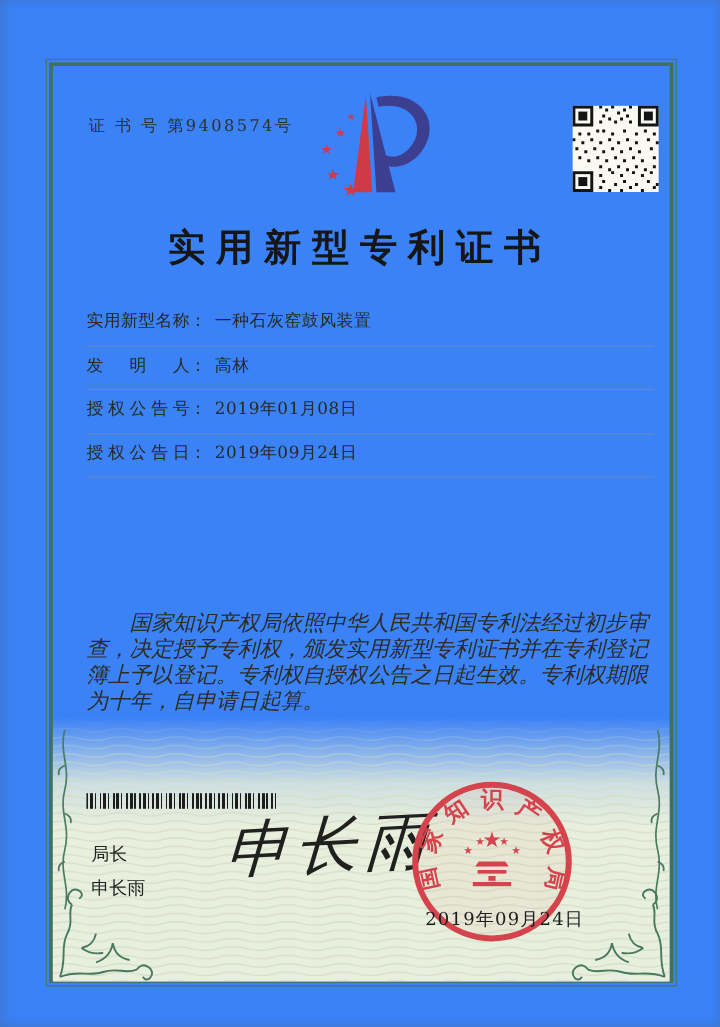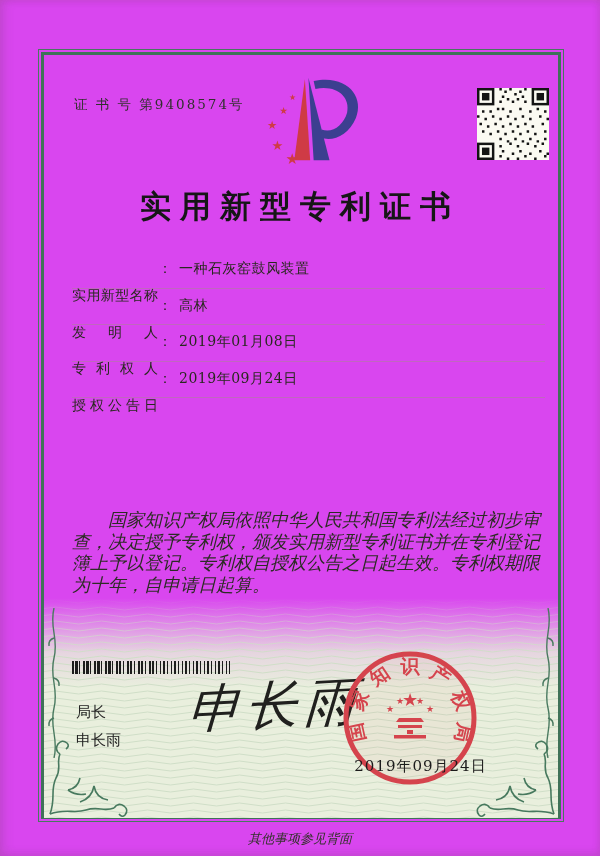--- a/index.html
+++ b/index.html
@@ -1,38 +1,38 @@
 <!DOCTYPE html>
 <html><head>
 <meta charset="utf-8">
 <style>
   html,body{margin:0;padding:0;}
   body{width:600px;height:856px;background:#efece0;font-family:"DejaVu Serif","Liberation Serif",serif;}
-  .page{position:relative;width:600px;height:856px;background:#d946ef;overflow:hidden;
+  .page{position:relative;width:600px;height:856px;background:#3b82f6;overflow:hidden;
         box-shadow:inset 6px 0 10px rgba(90,85,60,.10), inset -3px 0 6px rgba(90,85,60,.05),
                    inset 0 -4px 8px rgba(90,85,60,.07), inset 0 3px 6px rgba(90,85,60,.04);}
   
   .frame-outer{position:absolute;left:38px;top:49px;width:524px;height:771px;border:1px solid #48795f;}
   .frame-inner{position:absolute;inset:2px;border:3px solid #3f7258;}
   
   .band{position:absolute;left:44px;top:598px;width:514px;height:220px;
         background:linear-gradient(to bottom, rgba(232,239,221,0) 0, rgba(232,239,221,.85) 55px, #e9efdd 90px);}
   .band svg.waves{position:absolute;inset:0;
         -webkit-mask-image:linear-gradient(to bottom,transparent,black 60px);
         mask-image:linear-gradient(to bottom,transparent,black 60px);}
   
   .cert-no{position:absolute;left:74px;top:96px;font-size:13.5px;letter-spacing:2px;color:#30302c;}
   .logo{position:absolute;left:250px;top:74px;}
   .qr{position:absolute;left:477px;top:88px;width:72px;height:72px;}
   .title{position:absolute;left:0;top:186px;width:600px;text-align:center;
          font-size:31px;font-weight:bold;letter-spacing:9px;color:#161616;}
   
   .fields{position:absolute;left:72px;top:252px;width:473px;font-size:14px;color:#29291f;}
   .frow{position:relative;height:35.6px;line-height:32px;border-bottom:1px solid rgba(158,150,120,.40);white-space:nowrap;}
-  .flabel{display:inline-block;width:86px;text-align:justify;text-align-last:justify;vertical-align:top;margin-top:27px;}
+  .flabel{display:inline-block;width:86px;text-align:justify;text-align-last:justify;vertical-align:top;}
   .fcolon{display:inline-block;margin-right:7px;}
   .fvalue{letter-spacing:.5px;}
   .grant2{position:absolute;left:213px;top:0;}
   
   .paras{position:absolute;left:72px;top:509px;width:468px;font-size:18px;line-height:21.5px;
          font-style:italic;color:#2c2c24;}
   .paras p{margin:0;text-indent:2em;}
   
   .barcode{position:absolute;left:72px;top:661px;width:158px;height:13px;
       background:repeating-linear-gradient(90deg,#1d1d1d 0 1.5px,transparent 1.5px 3px,#1d1d1d 3px 5.5px,transparent 5.5px 7px,#1d1d1d 7px 8px,transparent 8px 11px);}
@@ -155,21 +155,21 @@
   <div class="title">实用新型专利证书</div>
 
   <div class="fields">
     <div class="frow">
       <span class="flabel">实用新型名称</span><span class="fcolon">：</span><span class="fvalue">一种石灰窑鼓风装置</span>
     </div>
     <div class="frow">
       <span class="flabel">发明人</span><span class="fcolon">：</span><span class="fvalue">高林</span>
     </div>
     <div class="frow">
-      <span class="flabel">专利权人</span><span class="fcolon">：</span><span class="fvalue">2019年01月08日</span>
+      <span class="flabel">授权公告号</span><span class="fcolon">：</span><span class="fvalue">2019年01月08日</span>
     </div>
     <div class="frow">
       <span class="flabel">授权公告日</span><span class="fcolon">：</span><span class="fvalue">2019年09月24日</span>
     </div>
   </div>
 
   <div class="paras">
     <p>国家知识产权局依照中华人民共和国专利法经过初步审查，决定授予专利权，颁发实用新型专利证书并在专利登记簿上予以登记。专利权自授权公告之日起生效。专利权期限为十年，自申请日起算。</p>
   </div>
 
@@ -192,15 +192,14 @@
       <text x="80" y="56" font-size="9" text-anchor="middle">★</text>
       <text x="90" y="64" font-size="9" text-anchor="middle">★</text>
       <path d="M56 74 h28 l-3 -4 h-22 z"></path>
       <rect x="58" y="77" width="24" height="3"></rect>
       <rect x="67" y="82" width="6" height="4"></rect>
       <rect x="54" y="87" width="32" height="3.5"></rect>
     </g>
   </svg>
   <div class="seal-date">2019年09月24日</div>
 
-  <div class="back-note">其他事项参见背面</div>
 
 </div>
 
 </body></html>

